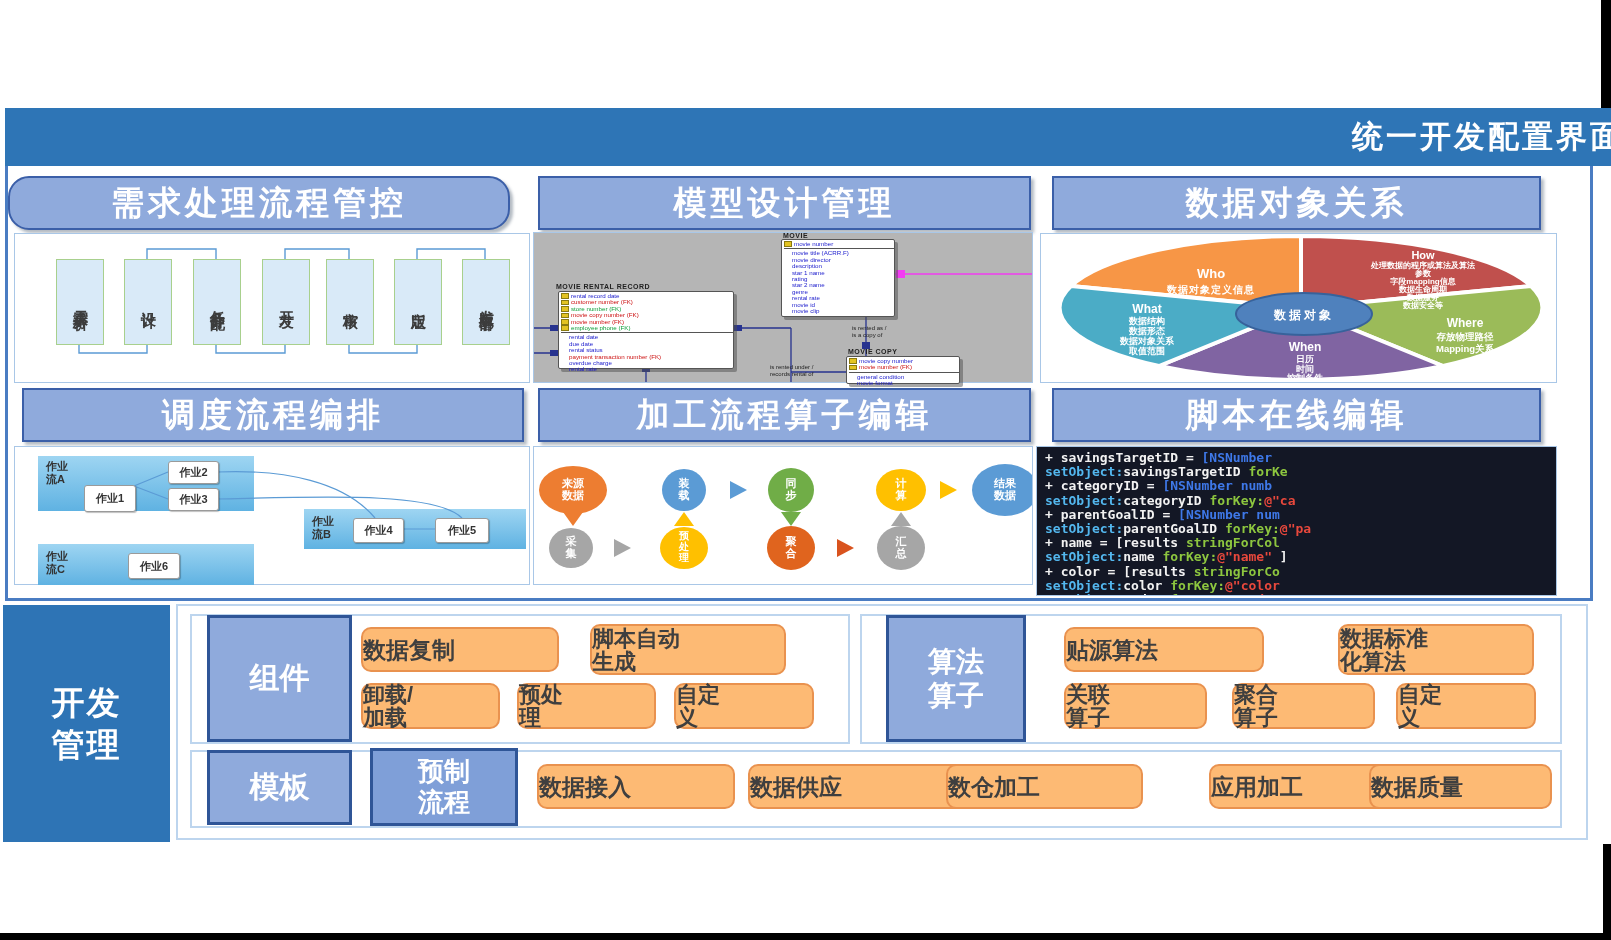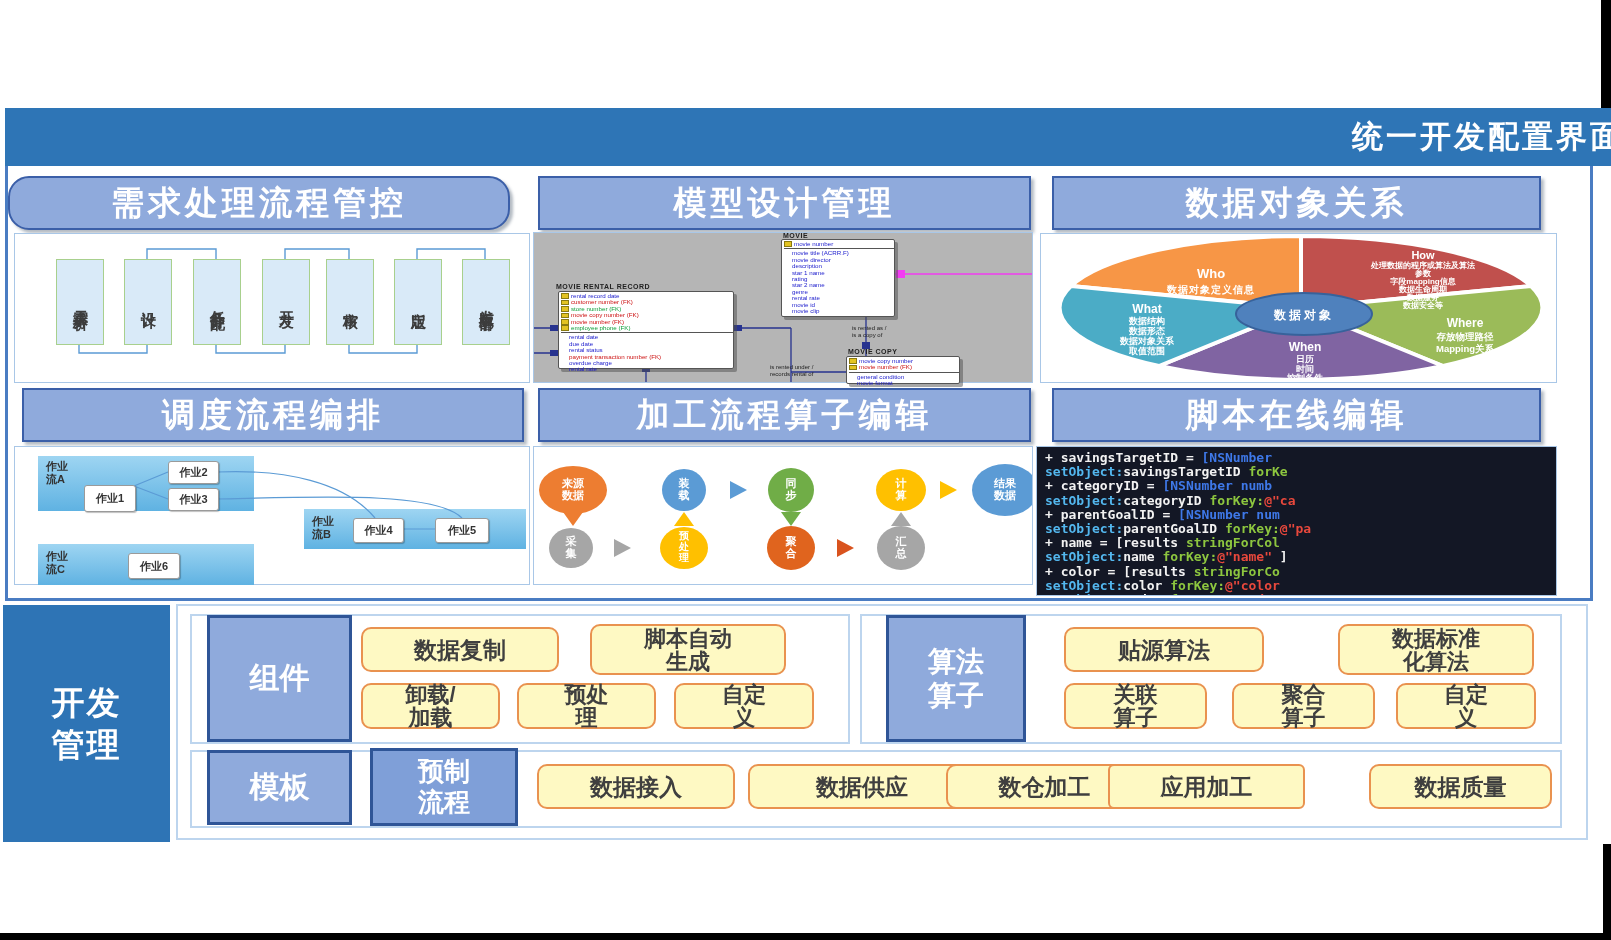--- a/index.html
+++ b/index.html
@@ -33,21 +33,21 @@
   .cl span[data-c="g"]{color:#8dc63f;} .cl span[data-c="r"]{color:#e8483c;}
   
   .jf{position:absolute;background:linear-gradient(180deg,#9ed5f2,#5fb2e2);}
   .flabel{position:absolute;font-size:11px;font-weight:bold;color:#333;line-height:13px;}
   .job{position:absolute;background:#fff;border:1px solid #9a9a9a;border-radius:3px;box-shadow:1px 1px 1px rgba(0,0,0,.25);font-size:11px;font-weight:bold;color:#333;display:flex;align-items:center;justify-content:center;}
   
   #devmgmt{left:3px;top:605px;width:167px;height:237px;background:#2e74b5;color:#fff;font-weight:bold;font-size:33px;line-height:42px;display:flex;flex-direction:column;align-items:center;justify-content:center;letter-spacing:2px;}
   .bcontainer{border:2px solid #bdd5ee;background:#fff;}
   .brow{border:2px solid #bdd5ee;background:#fff;}
   .bluebox{background:#8faadc;border:3px solid #2f5597;color:#fff;font-weight:bold;display:flex;flex-direction:column;align-items:center;justify-content:center;box-sizing:border-box;}
-  .gbtn{background:#fef9c3;border:2px solid #e9924f;border-radius:10px;color:#3f3f3f;font-weight:bold;font-size:23px;line-height:24px;display:flex;flex-direction:column;align-items:center;justify-content:center;text-align:center;box-sizing:border-box;}
+  .gbtn{background:#fdba74;border:2px solid #e9924f;border-radius:10px;color:#3f3f3f;font-weight:bold;font-size:23px;line-height:24px;display:flex;flex-direction:column;align-items:flex-start;justify-content:center;text-align:center;box-sizing:border-box;}
   .gbtn span:empty{display:none;}
 </style>
 </head>
 <body>
 
 <div id="page">
 
   <div class="abs black" style="left:1601px;top:0;width:10px;height:108px;"></div>
   <div class="abs black" style="left:1603px;top:844px;width:8px;height:96px;"></div>
   <div class="abs black" style="left:0;top:933px;width:1611px;height:7px;"></div>
@@ -431,19 +431,19 @@
 
   <div class="abs gbtn" style="left:537px;top:764px;width:198px;height:45px;">
       <span>数据接入</span>
     </div>
   <div class="abs gbtn" style="left:748px;top:764px;width:228px;height:45px;">
       <span>数据供应</span>
     </div>
   <div class="abs gbtn" style="left:946px;top:764px;width:197px;height:45px;">
       <span>数仓加工</span>
     </div>
-  <div class="abs gbtn" style="left:1108px;top:764px;width:197px;height:45px;border-radius:6px;">
+  <div class="abs gbtn" style="left:1209px;top:764px;width:197px;height:45px;">
       <span>应用加工</span>
     </div>
   <div class="abs gbtn" style="left:1369px;top:764px;width:183px;height:45px;">
       <span>数据质量</span>
     </div>
 </div>
 
 </body></html>

